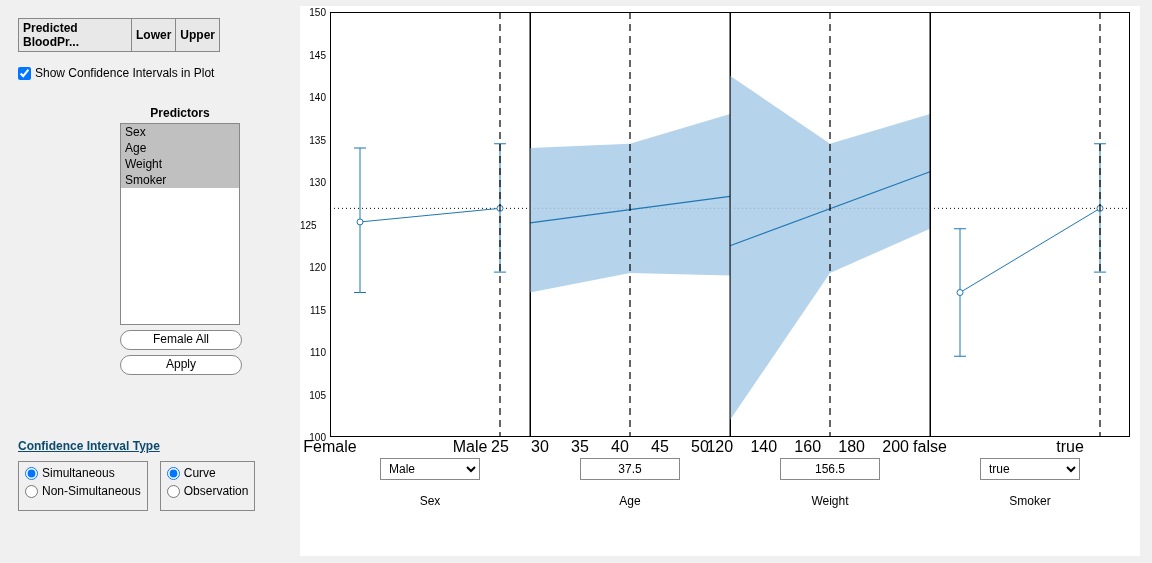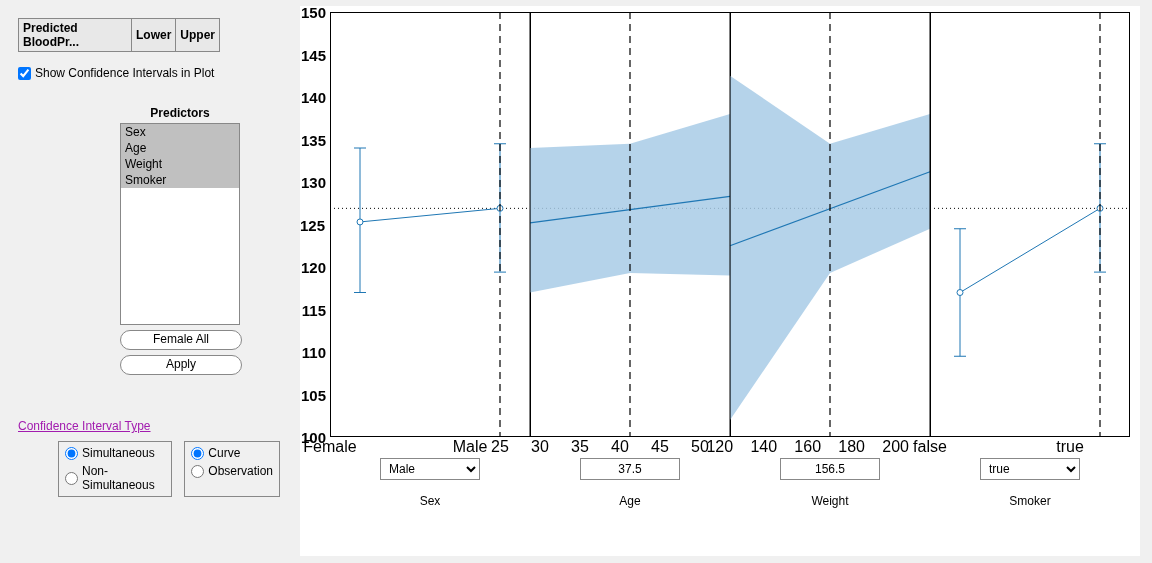--- a/index.html
+++ b/index.html
@@ -9,33 +9,33 @@
   table.result th,table.result td{border:1px solid #888;padding:2px 4px;font-size:12px;}
   table.result th{background:#e8e8e8;font-weight:bold;text-align:left;}
   table.result td{text-align:right;}
   .checkbox-row{margin-top:14px;display:flex;align-items:center;gap:4px;font-size:12px;}
   .predictors-block{margin-top:26px;width:120px;margin-left:102px;}
   .predictors-title{text-align:center;font-weight:bold;margin-bottom:3px;}
   .predictors-list{border:1px solid #888;background:#fff;height:200px;}
   .predictors-list .item{padding:1px 4px;}
   .predictors-list .item.sel{background:#c0c0c0;}
   .pill-btn{display:block;width:100%;margin-top:5px;background:#fff;border:1px solid #888;border-radius:10px;height:18px;font-size:12px;text-align:center;line-height:16px;cursor:pointer;}
-  .ci-link{display:block;margin-top:44px;color:#a21caf;text-decoration:underline;font-weight:normal;cursor:pointer;}
-  .ci-groups{margin-top:8px;display:flex;gap:12px;margin-left:40px;}
+  .ci-link{display:block;margin-top:64px;color:#0c4a6e;text-decoration:underline;font-weight:bold;cursor:pointer;}
+  .ci-groups{margin-top:8px;display:flex;gap:12px;}
   .ci-group{border:1px solid #888;background:#f0f0f0;padding:4px 6px;display:flex;flex-direction:column;gap:4px;min-height:40px;}
   .radio-row{display:flex;align-items:center;gap:4px;}
   
   .plot-area{position:absolute;left:300px;top:6px;width:840px;height:550px;background:#fff;border:none;}
   .axes{position:absolute;top:6px;left:30px;width:800px;height:425px;}
   .panel{position:absolute;top:0;height:100%;border:1px solid #000;box-sizing:border-box;}
   .panel.p1{left:0;width:200px;border-right:none;}
   .panel.p2{left:200px;width:200px;border-right:none;}
   .panel.p3{left:400px;width:200px;border-right:none;}
   .panel.p4{left:600px;width:200px;}
-  .ytick{position:absolute;right:804px;font-size:15px;transform:translateY(-50%);font-weight:bold;}
+  .ytick{position:absolute;right:804px;font-size:10px;transform:translateY(-50%);}
   svg.plotsvg{position:absolute;left:0;top:0;}
   .below{position:absolute;top:452px;left:30px;width:800px;}
   .slot{position:absolute;width:200px;text-align:center;}
   .slot .ctrl{display:inline-block;width:100px;height:22px;border:1px solid #888;background:#fff;font-size:12px;}
   .slot select.ctrl,.slot input.ctrl{padding:1px 4px;box-sizing:border-box;}
   select.ctrl{background:#f7f7f7;}
   .slot .name{margin-top:14px;font-size:12px;}
   .xtick{position:absolute;top:2px;font-size:16px;transform:translateX(-50%);white-space:nowrap;}
   .xtick-box{position:absolute;left:0;top:430px;width:800px;height:18px;}
   input[type=checkbox],input[type=radio]{margin:0;}

